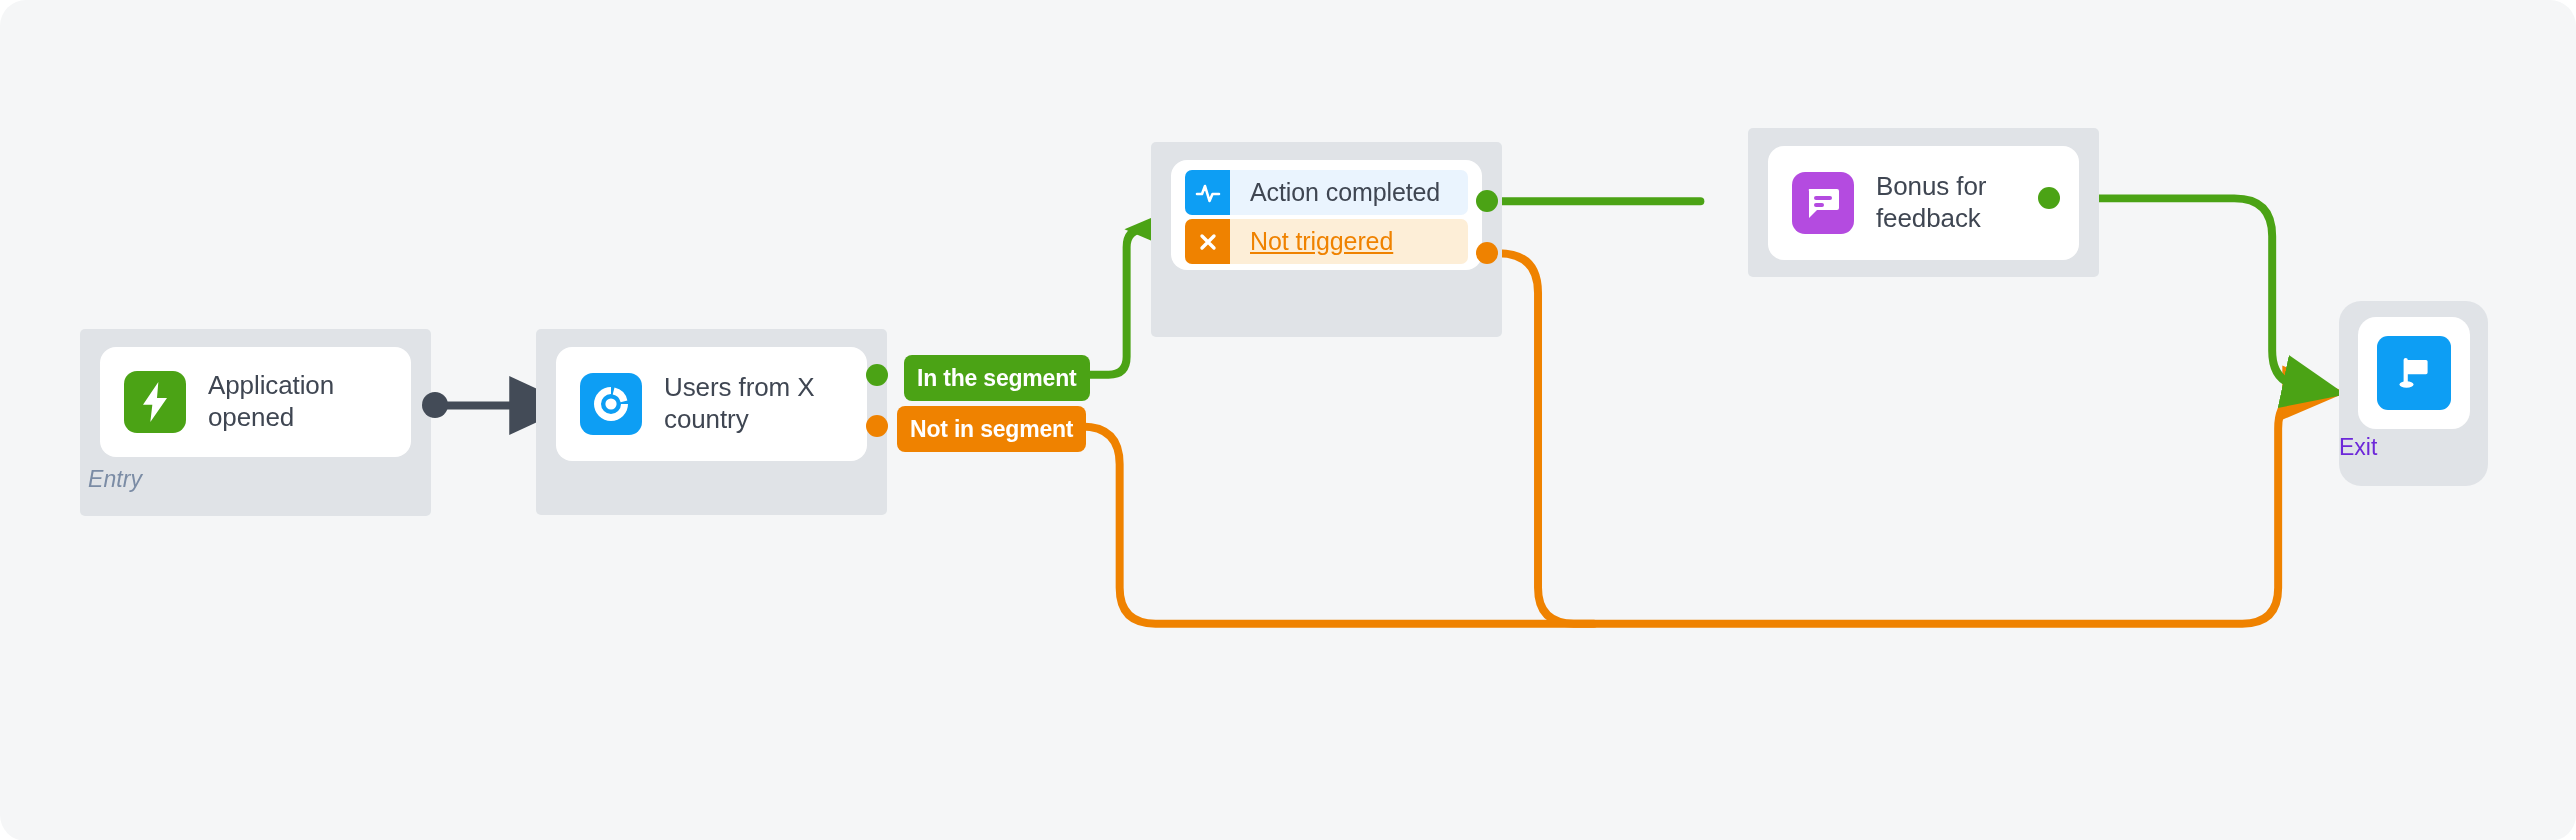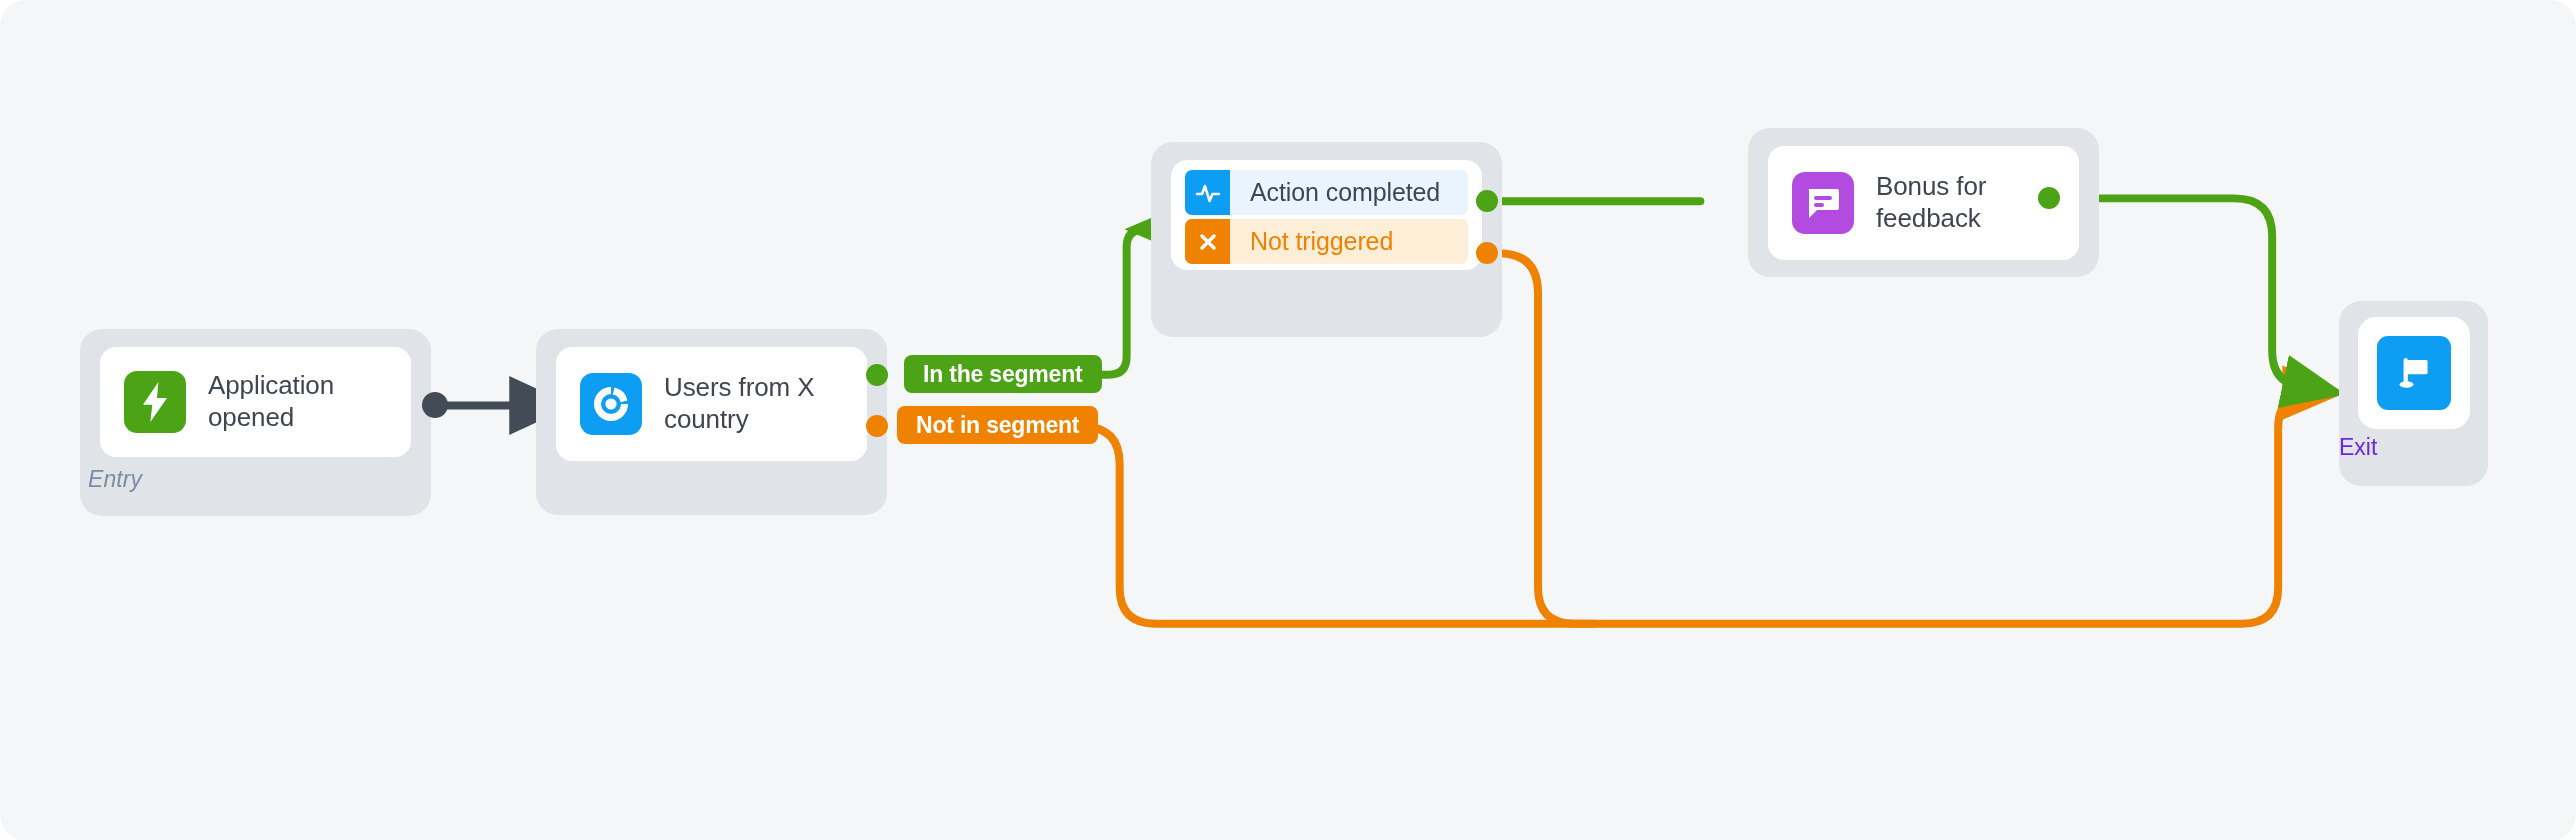--- a/index.html
+++ b/index.html
@@ -29,21 +29,21 @@
     inset: 0;
     width: 2576px;
     height: 841px;
     pointer-events: none;
   }
 
   
   .node-wrap {
     position: absolute;
     background: #e0e3e7;
-    border-radius: 22px;
+    border-radius: 5px;
     box-sizing: border-box;
   }
 
   .node-card {
     position: absolute;
     background: #ffffff;
     border-radius: 16px;
     box-sizing: border-box;
     display: flex;
     align-items: center;
@@ -112,21 +112,21 @@
     font-size: 25px;
     margin-left: 20px;
     letter-spacing: -0.1px;
     white-space: nowrap;
   }
   #action-row-completed { background: #eaf4fe; }
   #action-row-completed .row-icon { background: #0d9ef4; }
   #action-row-completed .row-label { color: #3f4652; }
   #action-row-not { background: #fdeed7; }
   #action-row-not .row-icon { background: #ef8200; }
-  #action-row-not .row-label { color: #ef8200; }
+  #action-row-not .row-label { color: #ef8200; text-decoration: underline; }
 
   #action-wait {
     position: absolute;
     left: 1162px; top: 306px;
     width: 329px;
     display: flex;
     justify-content: space-between;
     font-size: 23px;
     color: #7b8ca5;
   }
@@ -151,25 +151,25 @@
     position: absolute;
     left: 2339px; top: 434px; width: 149px;
     text-align: left;
     font-size: 23px;
     color: #6d28d9;
   }
 
   
   .pill {
     position: absolute;
-    height: 38px;
+    height: 46px;
     border-radius: 8px;
     display: flex;
     align-items: center;
-    padding: 0 19px;
+    padding: 0 13px;
     font-size: 23px;
     font-weight: 700;
     color: #ffffff;
     white-space: nowrap;
     letter-spacing: -0.2px;
   }
   #pill-in-segment  { background: #4ba315; left: 904px; top: 355px; }
   #pill-not-segment { background: #ef8200; left: 897px; top: 406px; }
 
   

